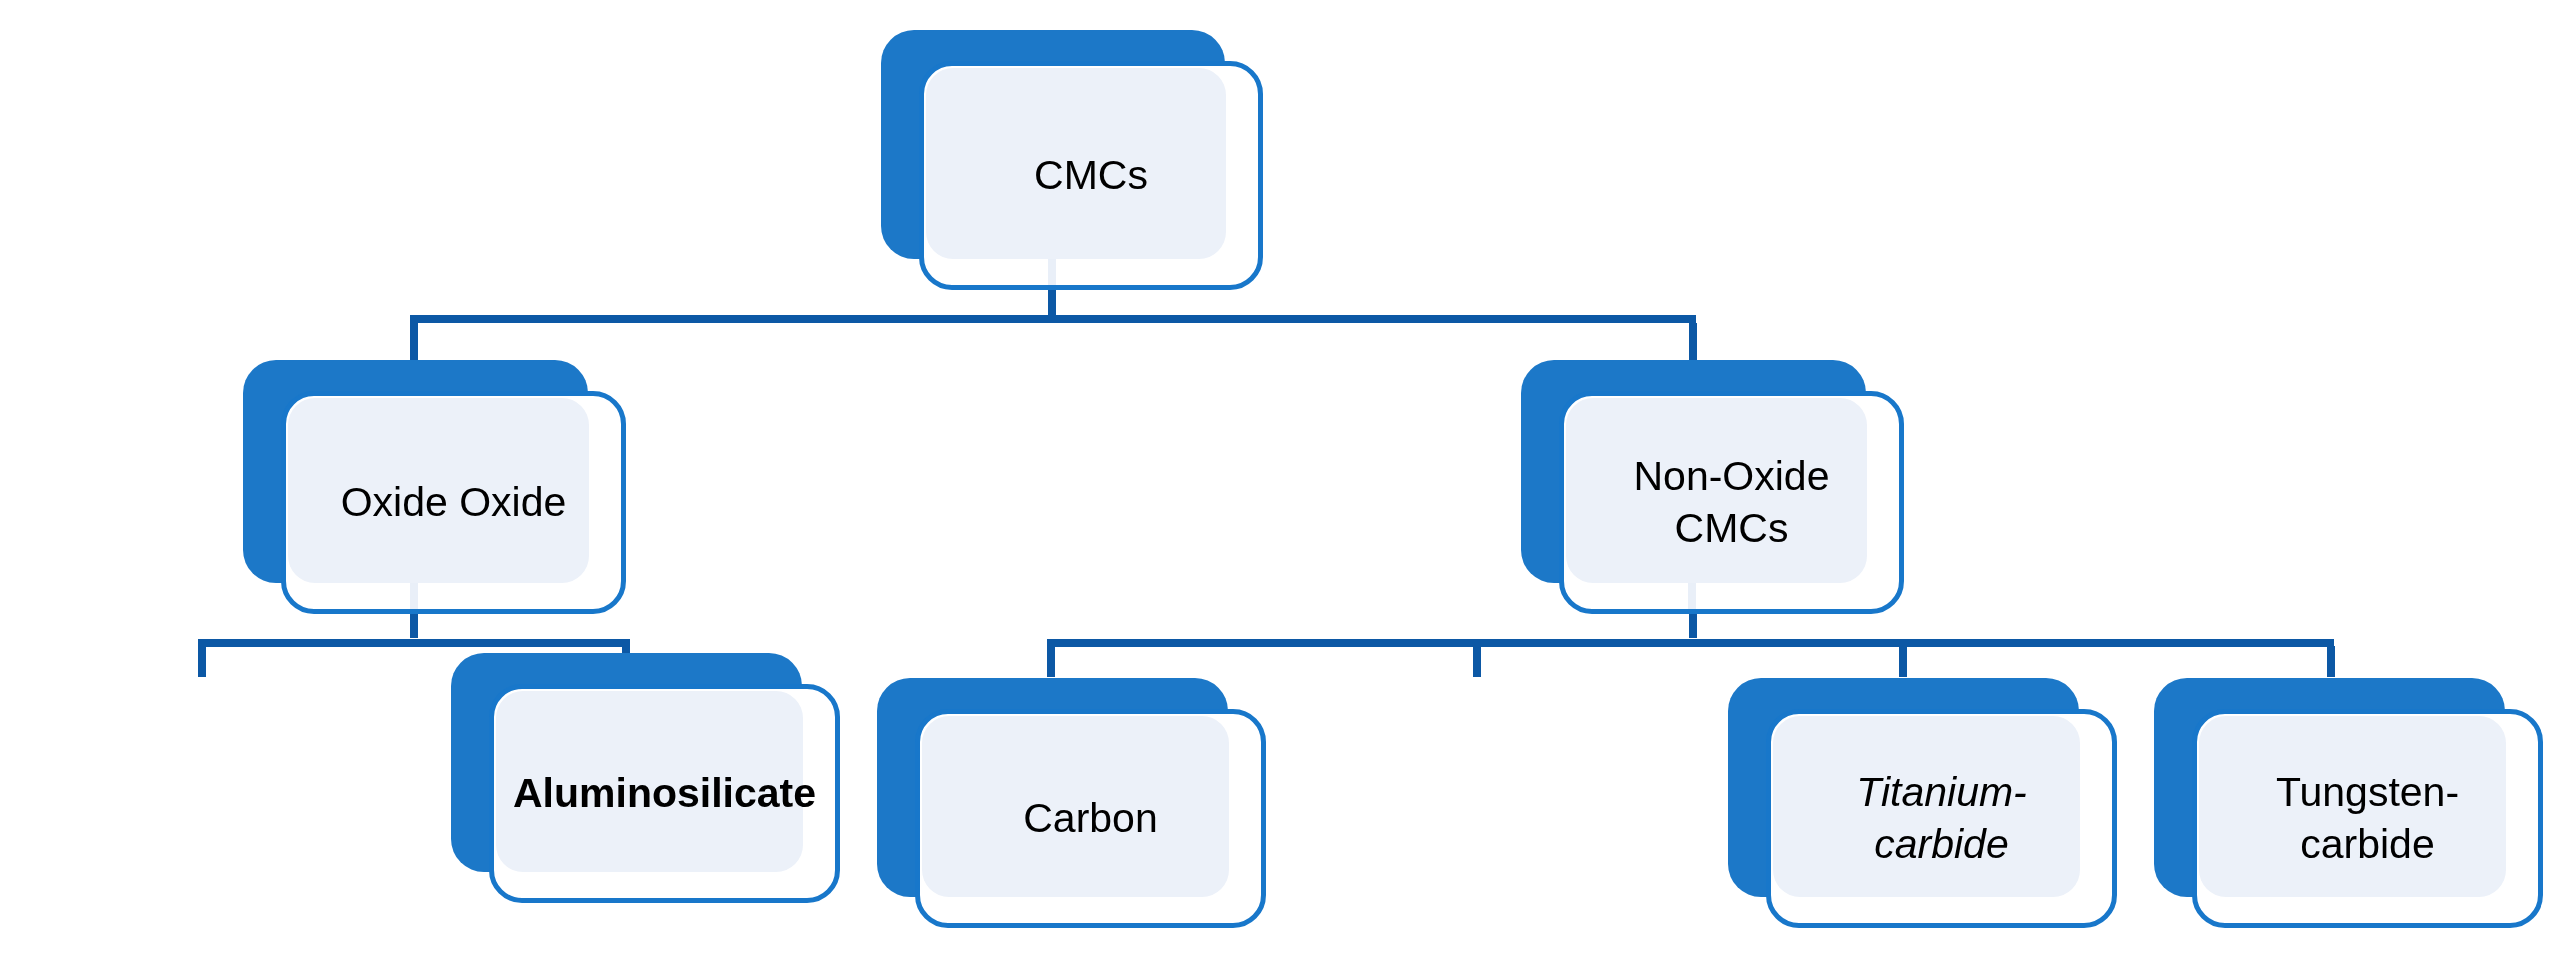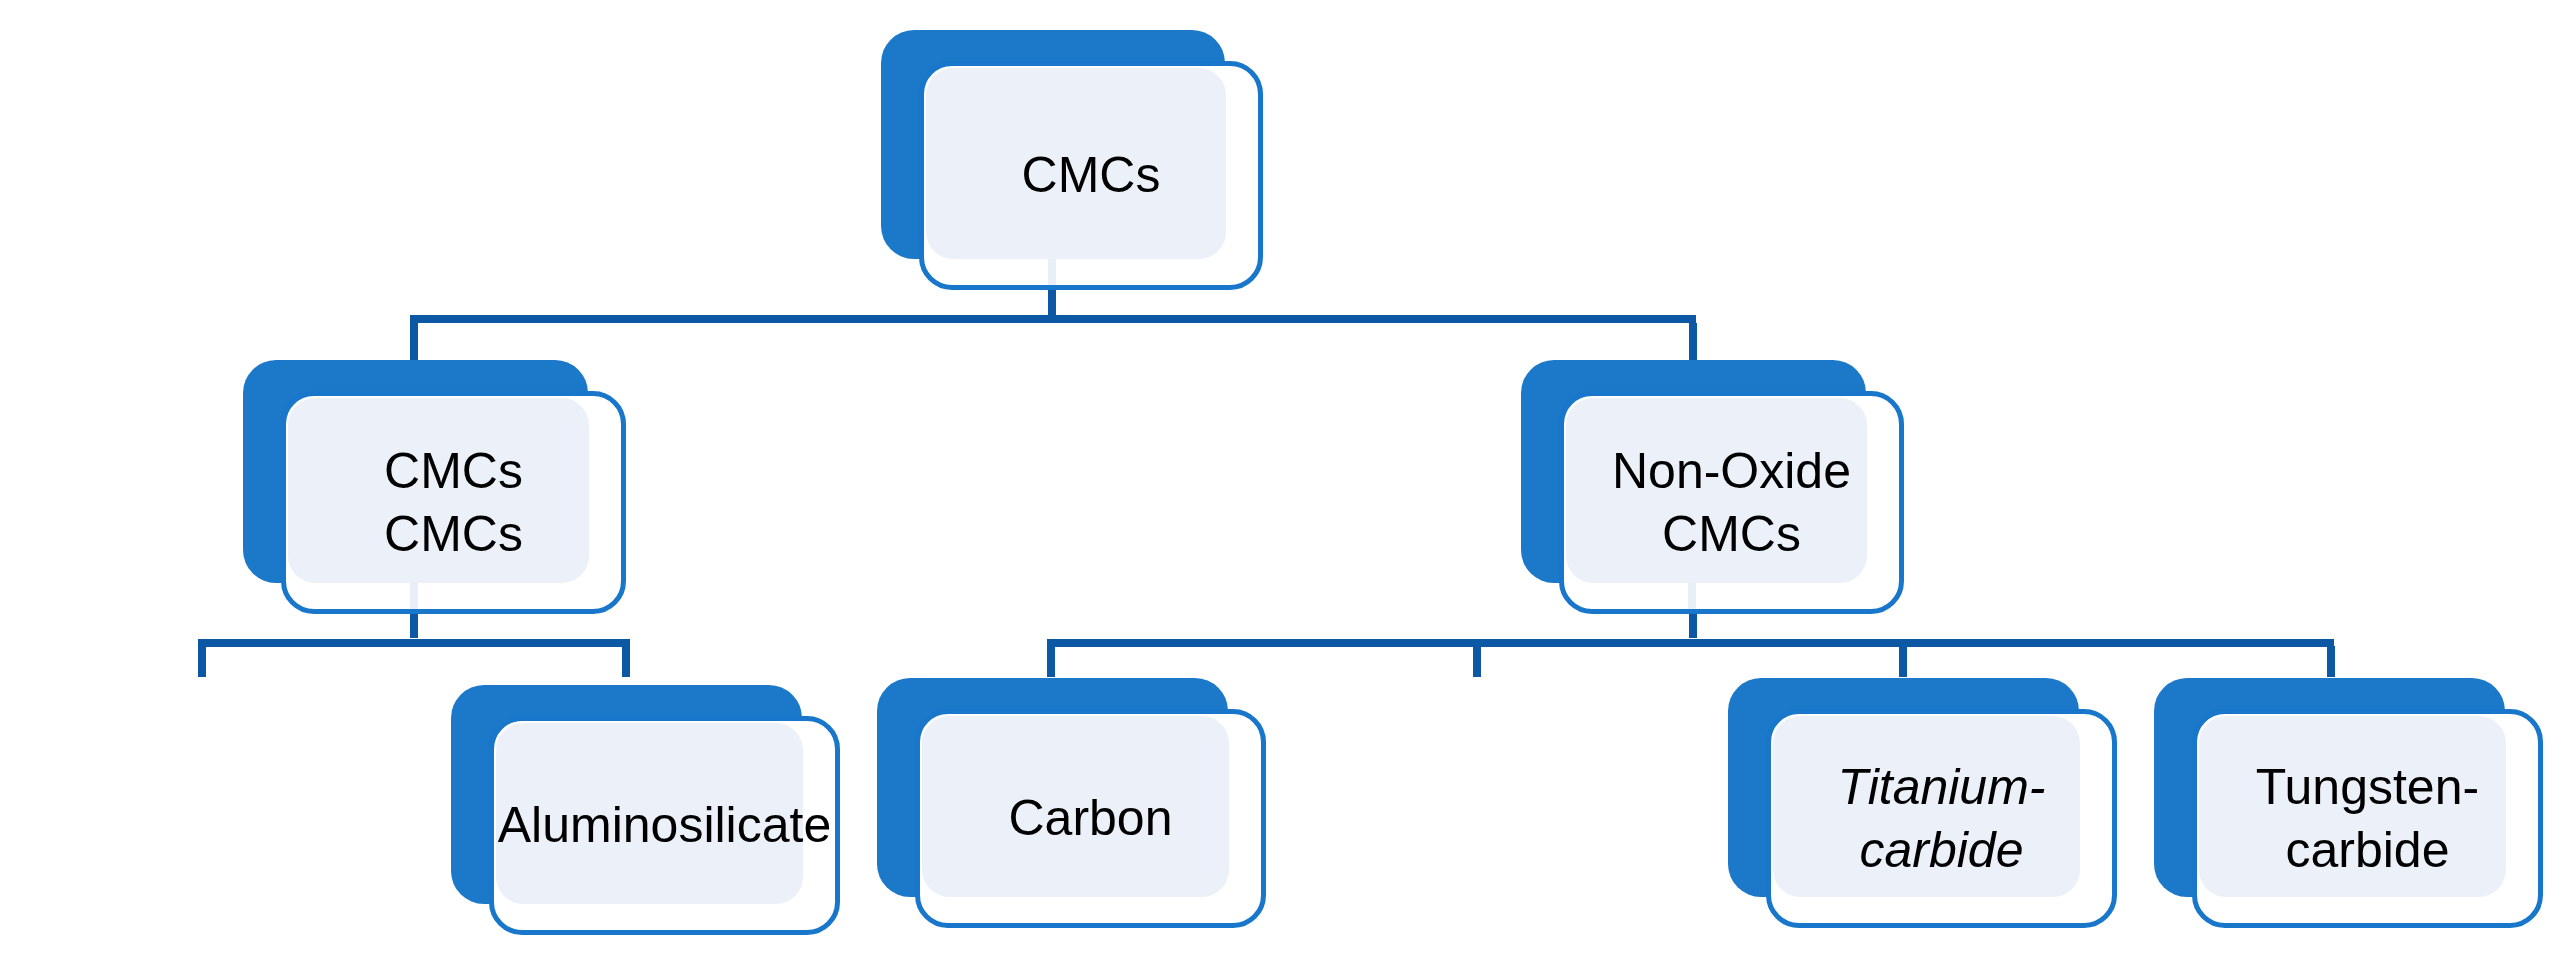--- a/index.html
+++ b/index.html
@@ -48,21 +48,21 @@
   }
   
   .ghost-line {
     position: absolute;
     left: 124px; bottom: 0;
     width: 7.8px; height: 26px;
     background: #E9EFF8;
   }
   .label {
     position: relative;
-    font-size: 50px;
+    font-size: 41px;
     line-height: 1.25;
     color: #000000;
     text-align: center;
     white-space: pre-line;
   }
 </style>
 </head>
 <body>
 
 <div class="canvas">
@@ -91,36 +91,36 @@
       <div class="ghost-line"></div>
       <div class="label">CMCs</div>
     </div>
   </div>
 
   <div class="node" style="left:281px; top:391px; width:345px; height:223px;">
     <div class="shadow-layer"></div>
     <div class="card">
       <div class="fill-layer"></div>
       <div class="ghost-line"></div>
-      <div class="label">CMCs CMCs</div>
+      <div class="label">Oxide Oxide</div>
     </div>
   </div>
 
   <div class="node" style="left:1559px; top:391px; width:345px; height:223px;">
     <div class="shadow-layer"></div>
     <div class="card">
       <div class="fill-layer"></div>
       <div class="ghost-line"></div>
       <div class="label">Non-Oxide
 CMCs</div>
     </div>
   </div>
 
 
-  <div class="node" style="left:489px; top:716px; width:351px; height:219px;">
+  <div class="node" style="left:489px; top:684px; width:351px; height:219px;font-weight:bold;">
     <div class="shadow-layer"></div>
     <div class="card">
       <div class="fill-layer"></div>
       <div class="label">Aluminosilicate</div>
     </div>
   </div>
 
   <div class="node" style="left:915px; top:709px; width:351px; height:219px;">
     <div class="shadow-layer"></div>
     <div class="card">

